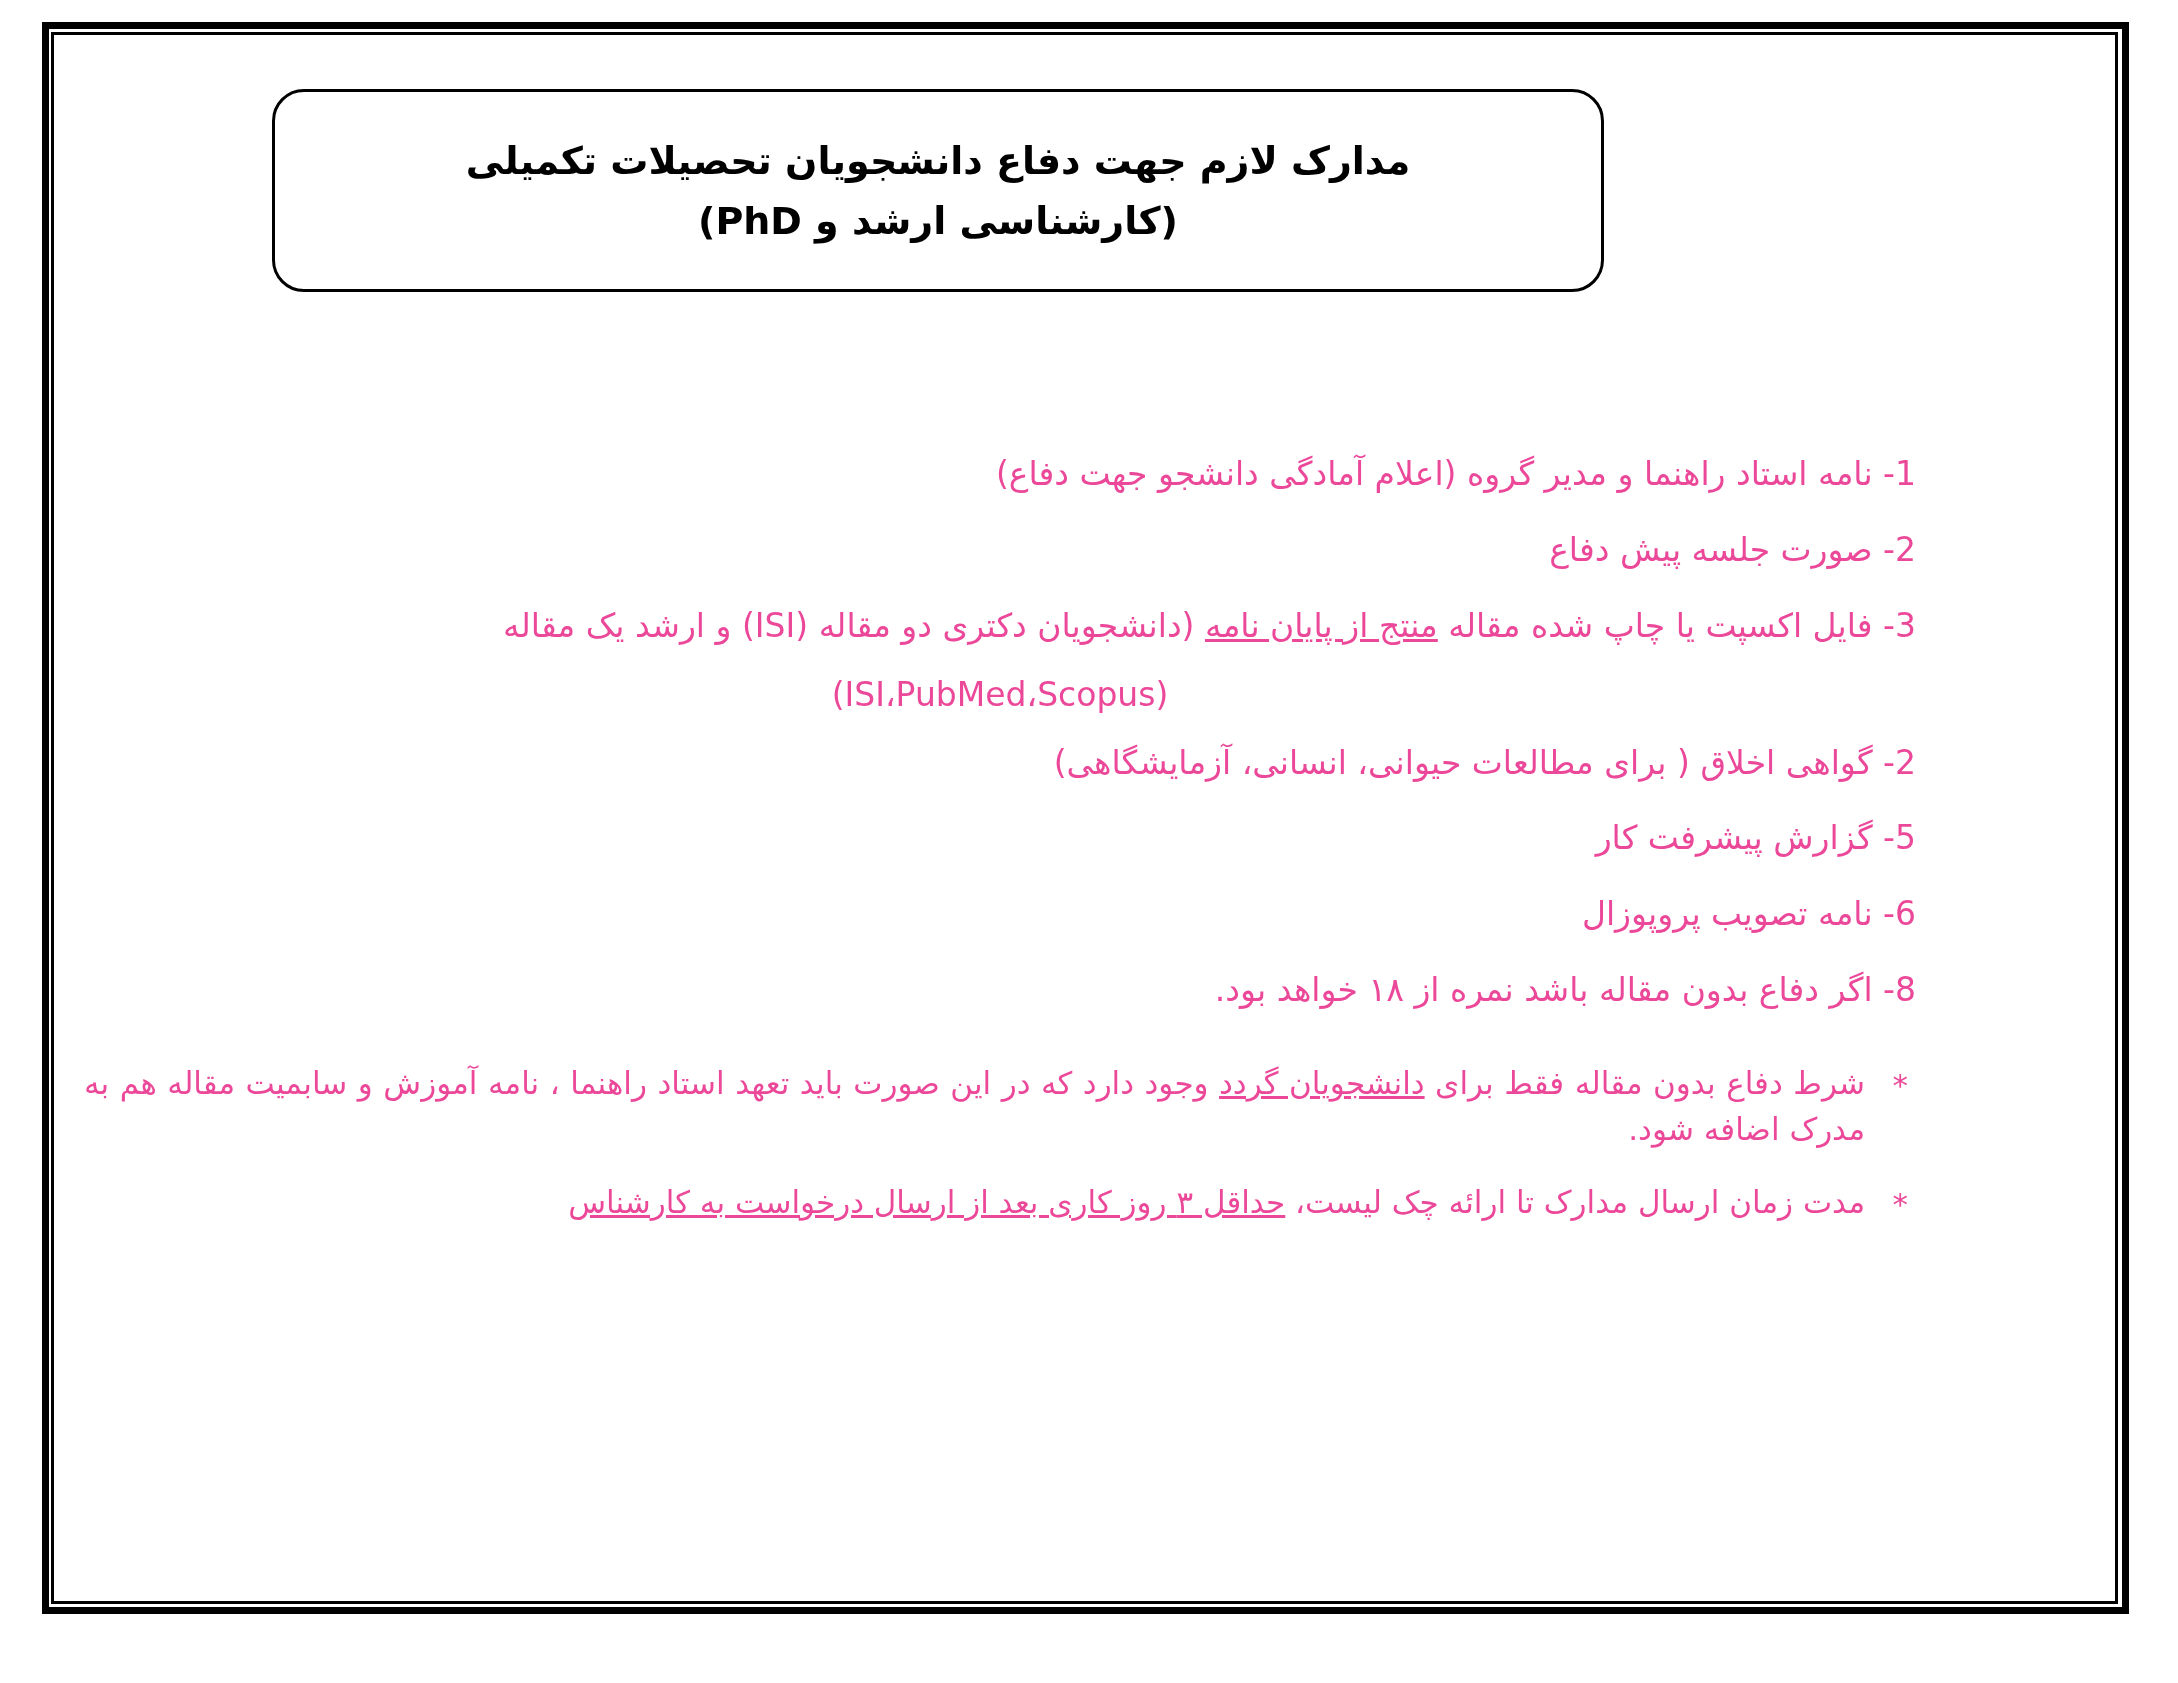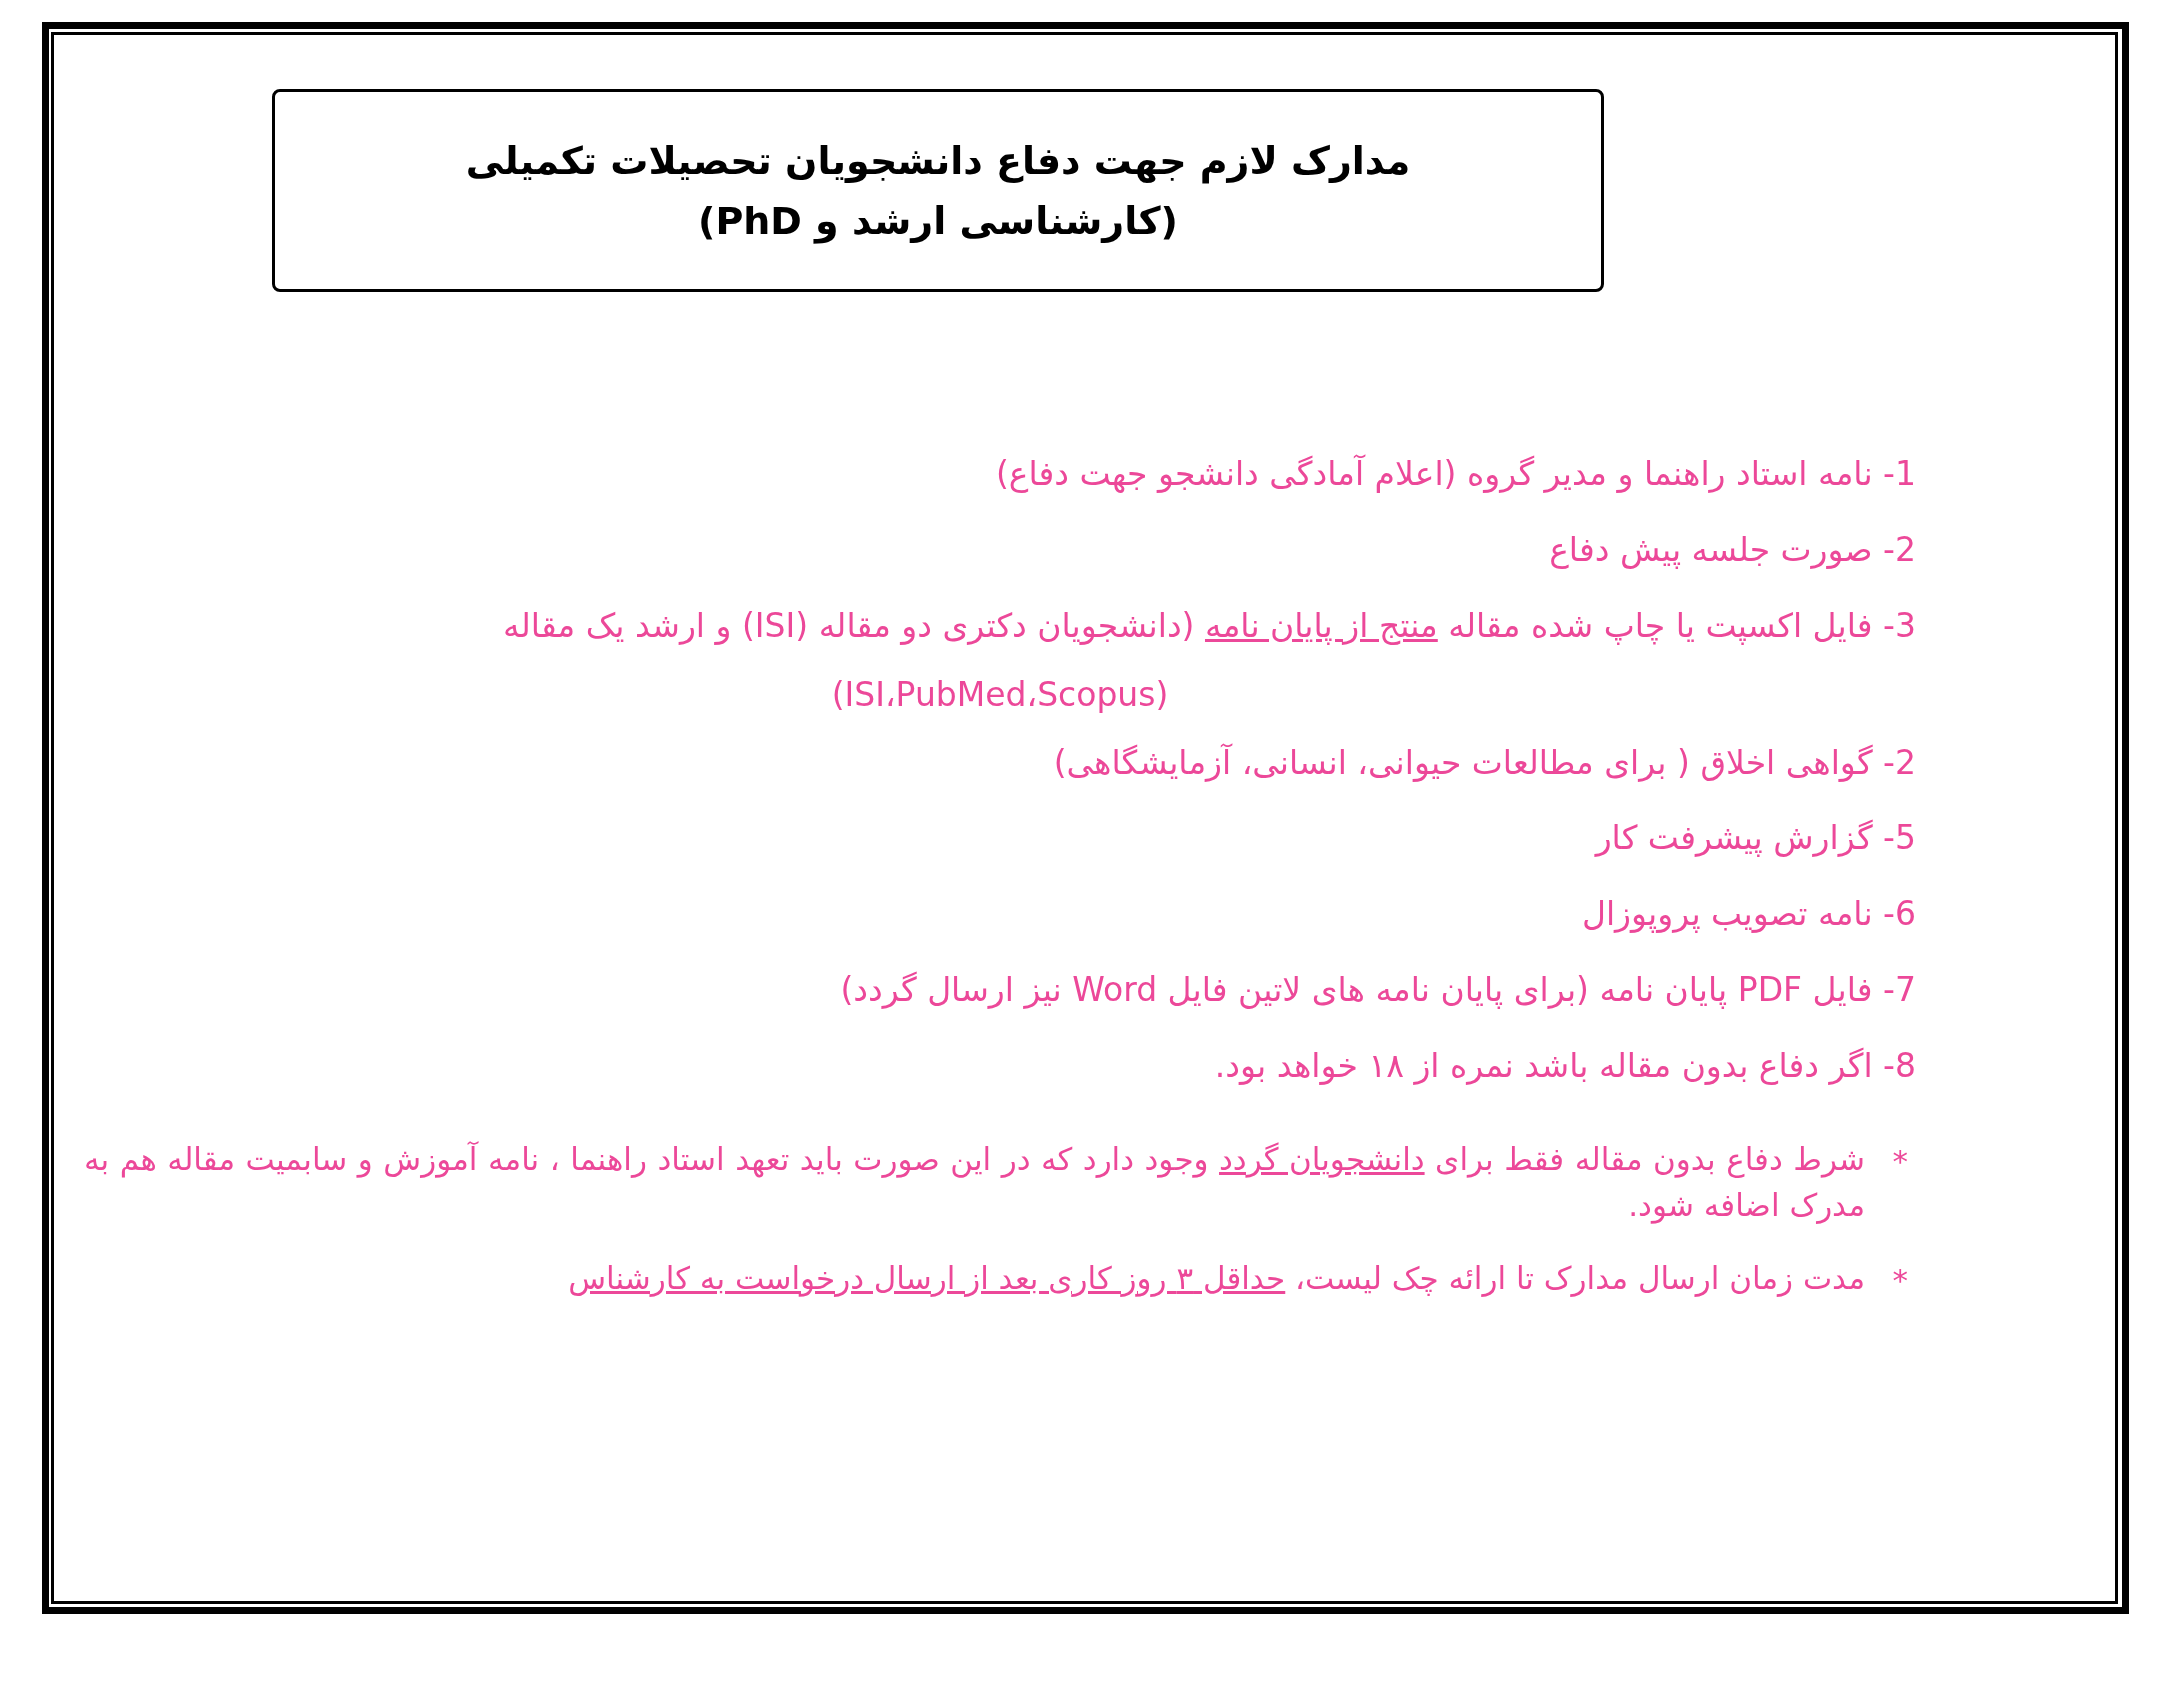--- a/index.html
+++ b/index.html
@@ -36,21 +36,21 @@
     box-sizing: border-box;
   }
 
   .title-box {
     position: absolute;
     left: 272px;
     top: 89px;
     width: 1332px;
     height: 203px;
     border: 3px solid #000000;
-    border-radius: 8px;
+    border-radius: 32px;
     box-sizing: border-box;
     display: flex;
     flex-direction: column;
     align-items: center;
     justify-content: center;
     gap: 16px;
   }
   .title-line1 {
     font-size: 38px;
     font-weight: bold;
@@ -141,21 +141,20 @@
       <span>3- فایل اکسپت یا چاپ شده مقاله </span><span class="u">منتج از پایان نامه</span><span> (دانشجویان دکتری دو مقاله (ISI) و ارشد یک مقاله</span>
     </div>
     <div class="isi-line">(ISI،PubMed،Scopus)</div>
 
     <div class="item">2- گواهی اخلاق ( برای مطالعات حیوانی، انسانی، آزمایشگاهی)</div>
 
     <div class="item">5- گزارش پیشرفت کار</div>
 
     <div class="item">6- نامه تصویب پروپوزال</div>
 
-    <div class="item">7- فایل PDF پایان نامه (برای پایان نامه های لاتین فایل Word نیز ارسال گردد)</div>
 
     <div class="item">8- اگر دفاع بدون مقاله باشد نمره از ۱۸ خواهد بود.</div>
 
     <div class="spacer-sm"></div>
 
     <div class="bullet-item">
       <span class="bullet-mark">*</span><span>شرط دفاع بدون مقاله فقط برای </span><span class="u">دانشجویان گردد</span><span> وجود دارد که در این صورت باید تعهد استاد راهنما ، نامه آموزش و سابمیت مقاله هم به مدرک اضافه شود.</span>
     </div>
 
     <div class="bullet-item">

